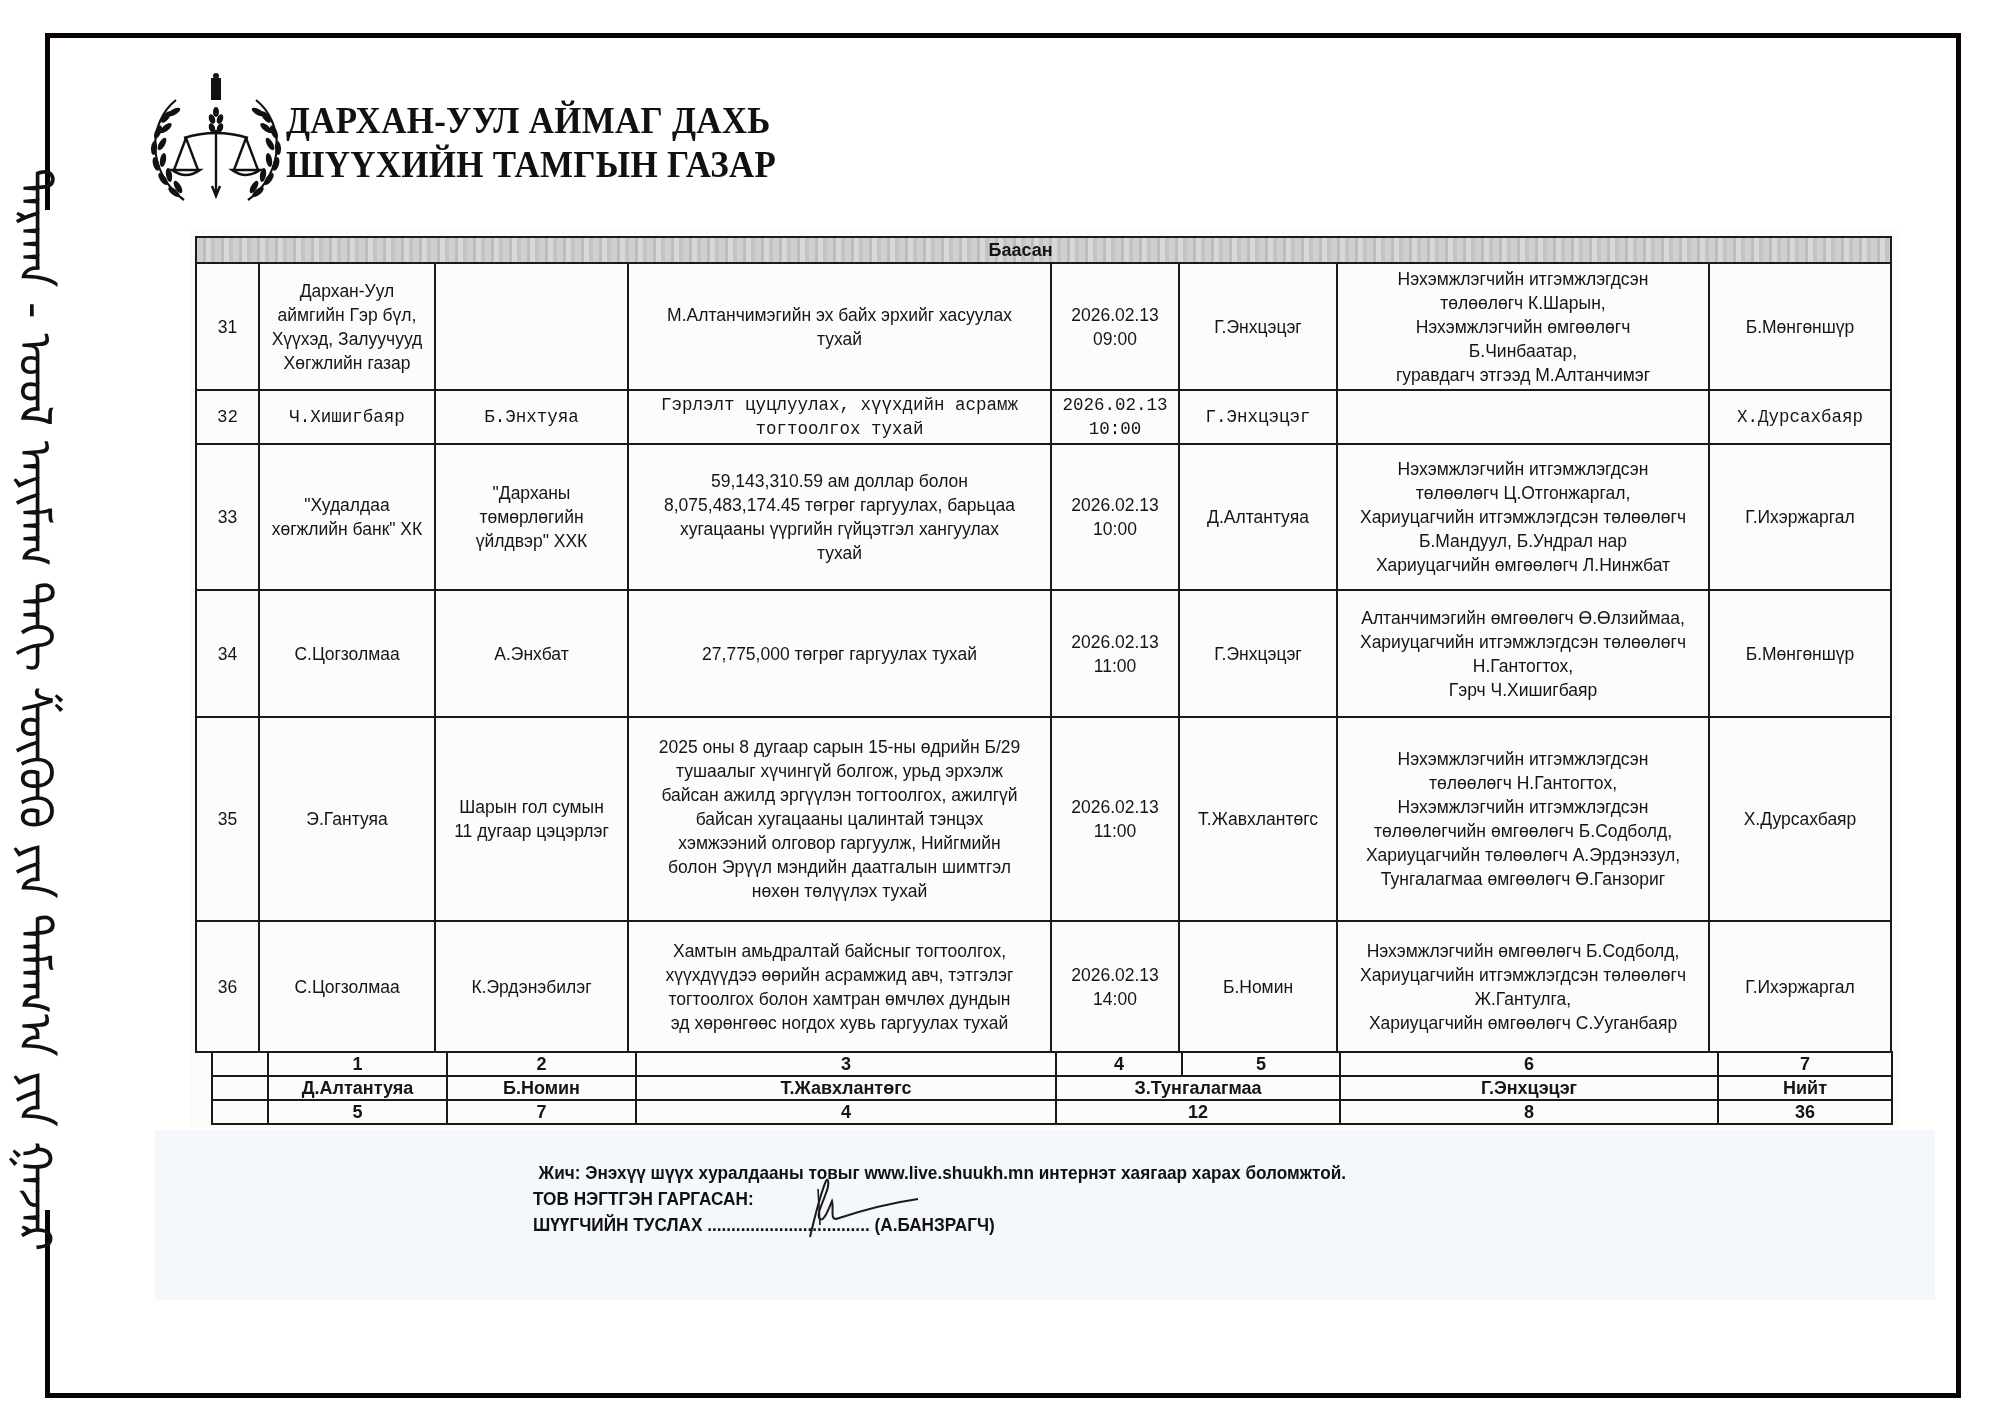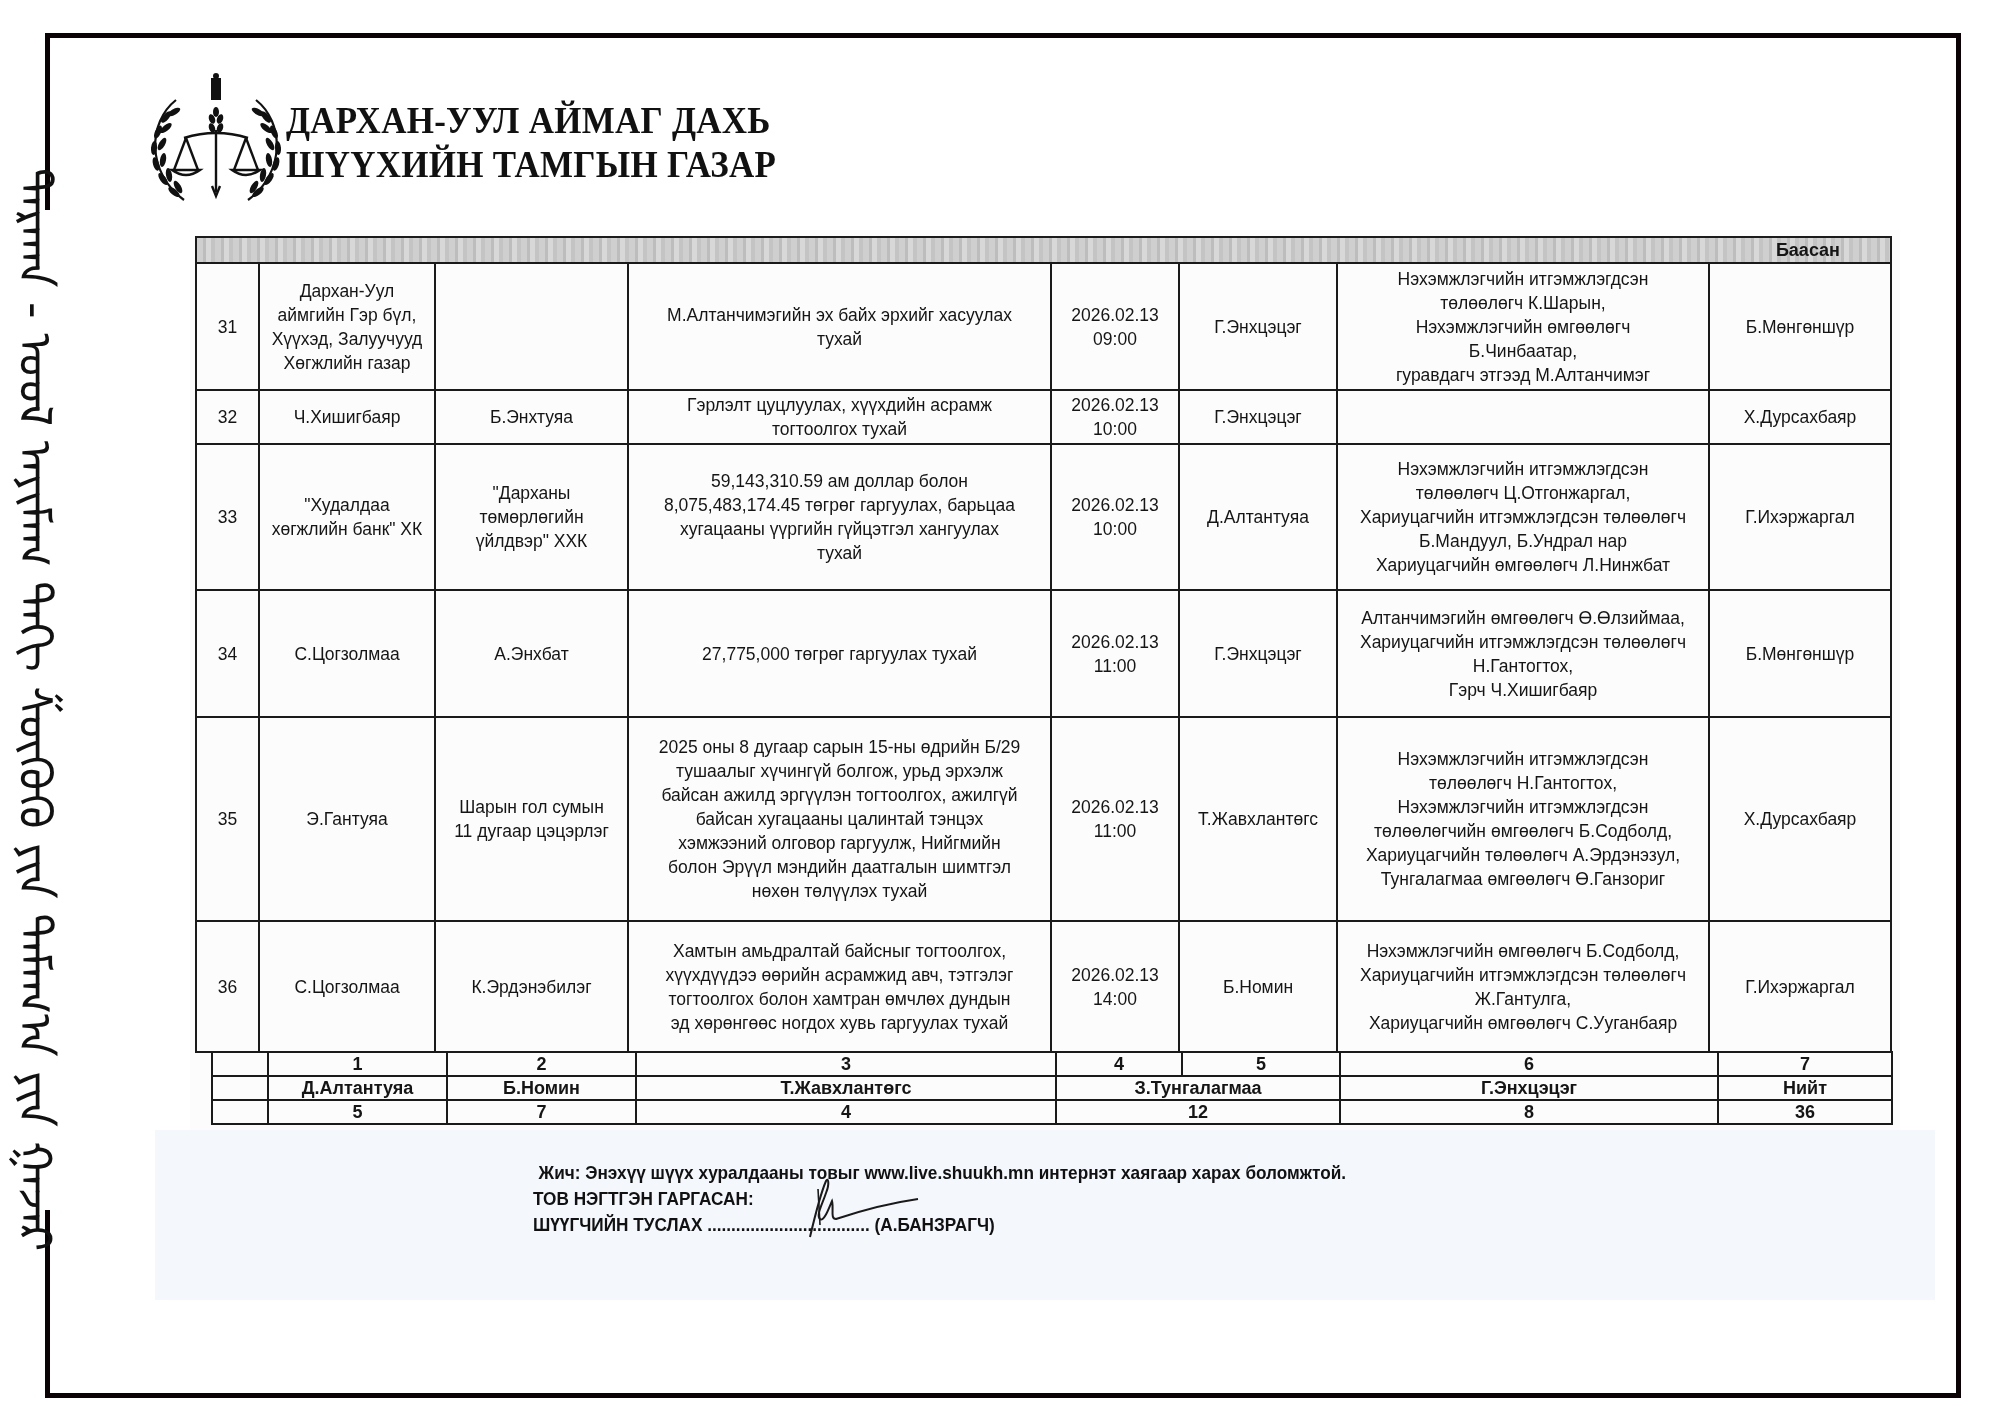--- a/index.html
+++ b/index.html
@@ -17,21 +17,21 @@
                  font-family:"DejaVu Sans", sans-serif; color:#111; white-space:nowrap; }
   .logo { position:absolute; left:136px; top:72px; width:160px; height:140px; }
   .org-title { position:absolute; left:286px; top:98px; font-family:"Liberation Serif", serif;
                font-weight:bold; font-size:38px; line-height:44px; color:#111;
                transform:scaleX(0.92); transform-origin:left top; letter-spacing:0.3px; }
   table.sched { position:absolute; left:195px; top:236px; border-collapse:collapse;
                 table-layout:fixed; font-size:17.5px; line-height:24px; }
   table.sched td { border:2px solid #1a1a1a; text-align:center; vertical-align:middle;
                    padding:0 4px; overflow:hidden; color:#151515; }
   table.sched tr.day-header td { height:24px; background:repeating-linear-gradient(90deg,#cfcfcf 0 6px,#bdbdbd 6px 9px,#d8d8d8 9px 14px,#c4c4c4 14px 18px);
-                  font-weight:bold; text-align:right; padding-right:50px; font-size:18px; }
+                  font-weight:bold; padding-right:50px; font-size:18px; }
   .day-label { display:inline-block; margin-right:0; }
   .cell-line { display:block; }
   table.summary { position:absolute; left:211px; top:1051px; border-collapse:collapse;
                   table-layout:fixed; font-size:18px; font-weight:bold; }
   table.summary td { border:2px solid #1a1a1a; text-align:center; height:22px; padding:0;
                      line-height:22px; color:#151515; }
   .footer { position:absolute; left:533px; top:1160px; font-weight:bold; font-size:18.5px;
             line-height:26px; color:#111; transform:scaleX(0.93); transform-origin:left top; }
   .footer .note { padding-left:6px; }
   .signature { position:absolute; left:790px; top:1175px; width:130px; height:70px; }
@@ -145,21 +145,21 @@
         <td><span>Г.Энхцэцэг</span></td>
         <td>
           <span class="cell-line">Нэхэмжлэгчийн итгэмжлэгдсэн</span>
           <span class="cell-line">төлөөлөгч К.Шарын,</span>
           <span class="cell-line">Нэхэмжлэгчийн өмгөөлөгч</span>
           <span class="cell-line">Б.Чинбаатар,</span>
           <span class="cell-line">гуравдагч этгээд М.Алтанчимэг</span>
         </td>
         <td><span>Б.Мөнгөншүр</span></td>
       </tr>
-      <tr style="height: 54px;">
+      <tr style="height: 54px; font-family: Liberation Mono, monospace;">
         <td><span>32</span></td>
         <td>
           <span class="cell-line">Ч.Хишигбаяр</span>
         </td>
         <td>
           <span class="cell-line">Б.Энхтуяа</span>
         </td>
         <td>
           <span class="cell-line">Гэрлэлт цуцлуулах, хүүхдийн асрамж</span>
           <span class="cell-line">тогтоолгох тухай</span>

